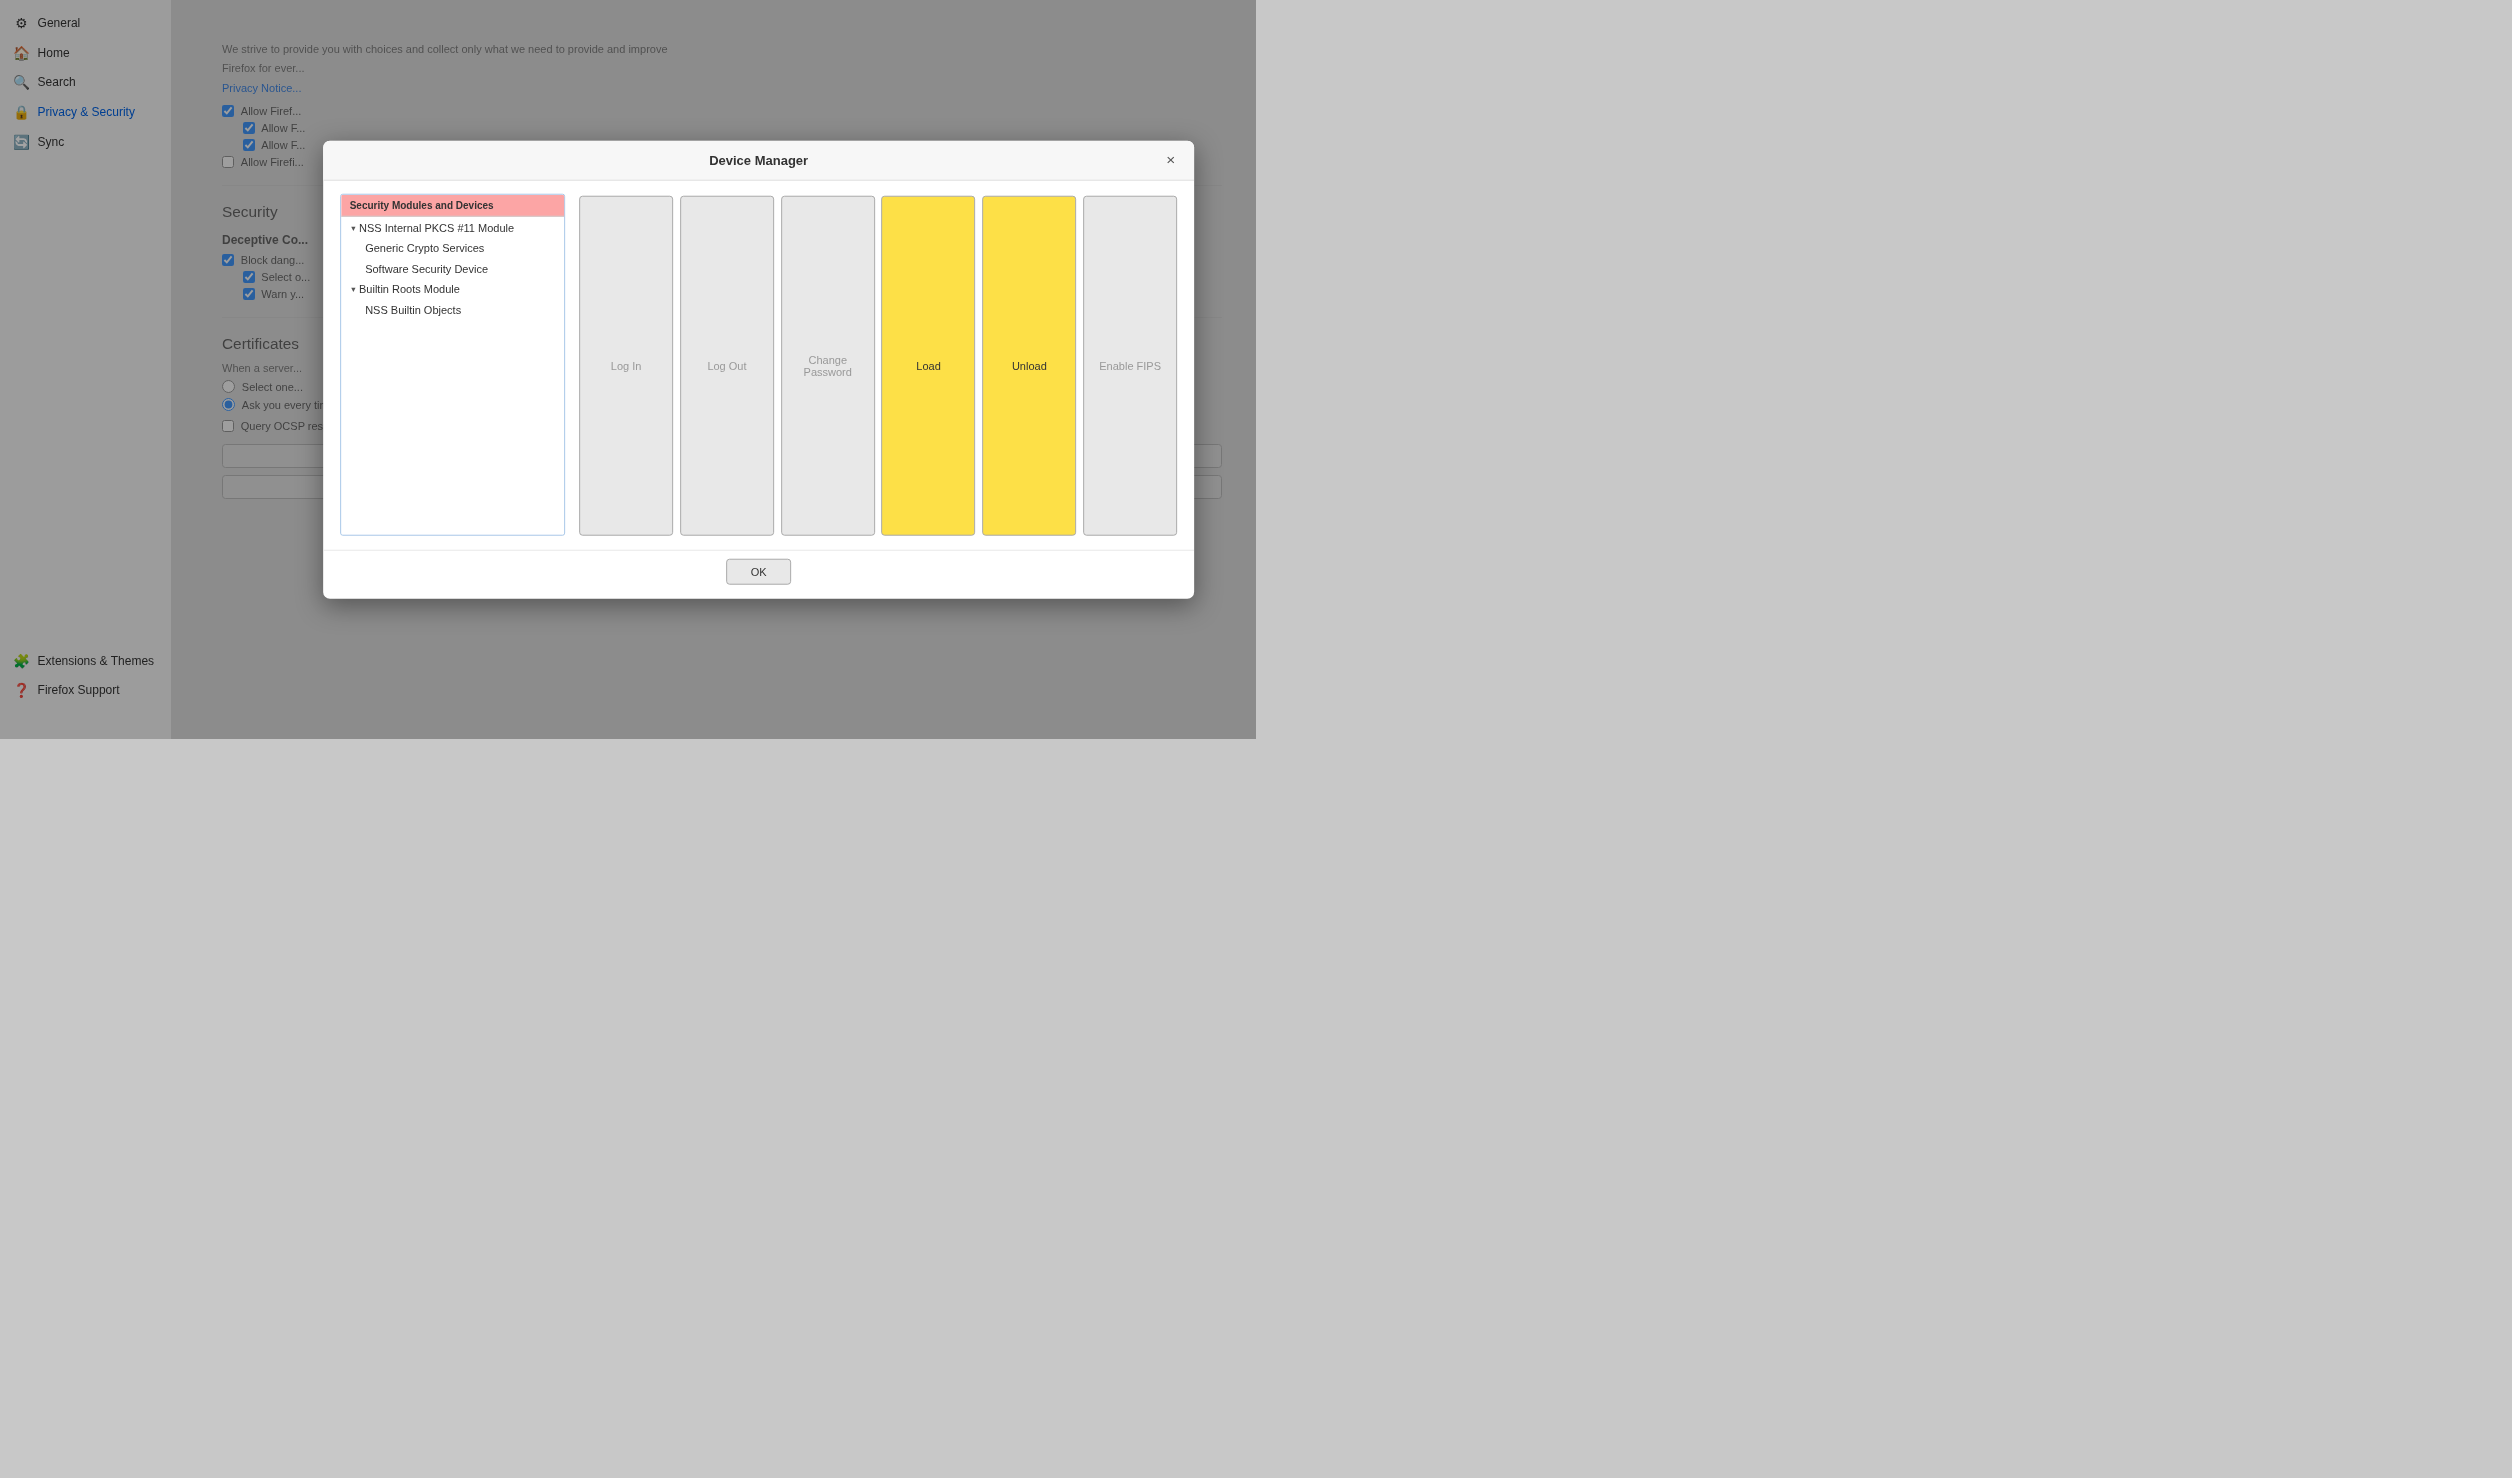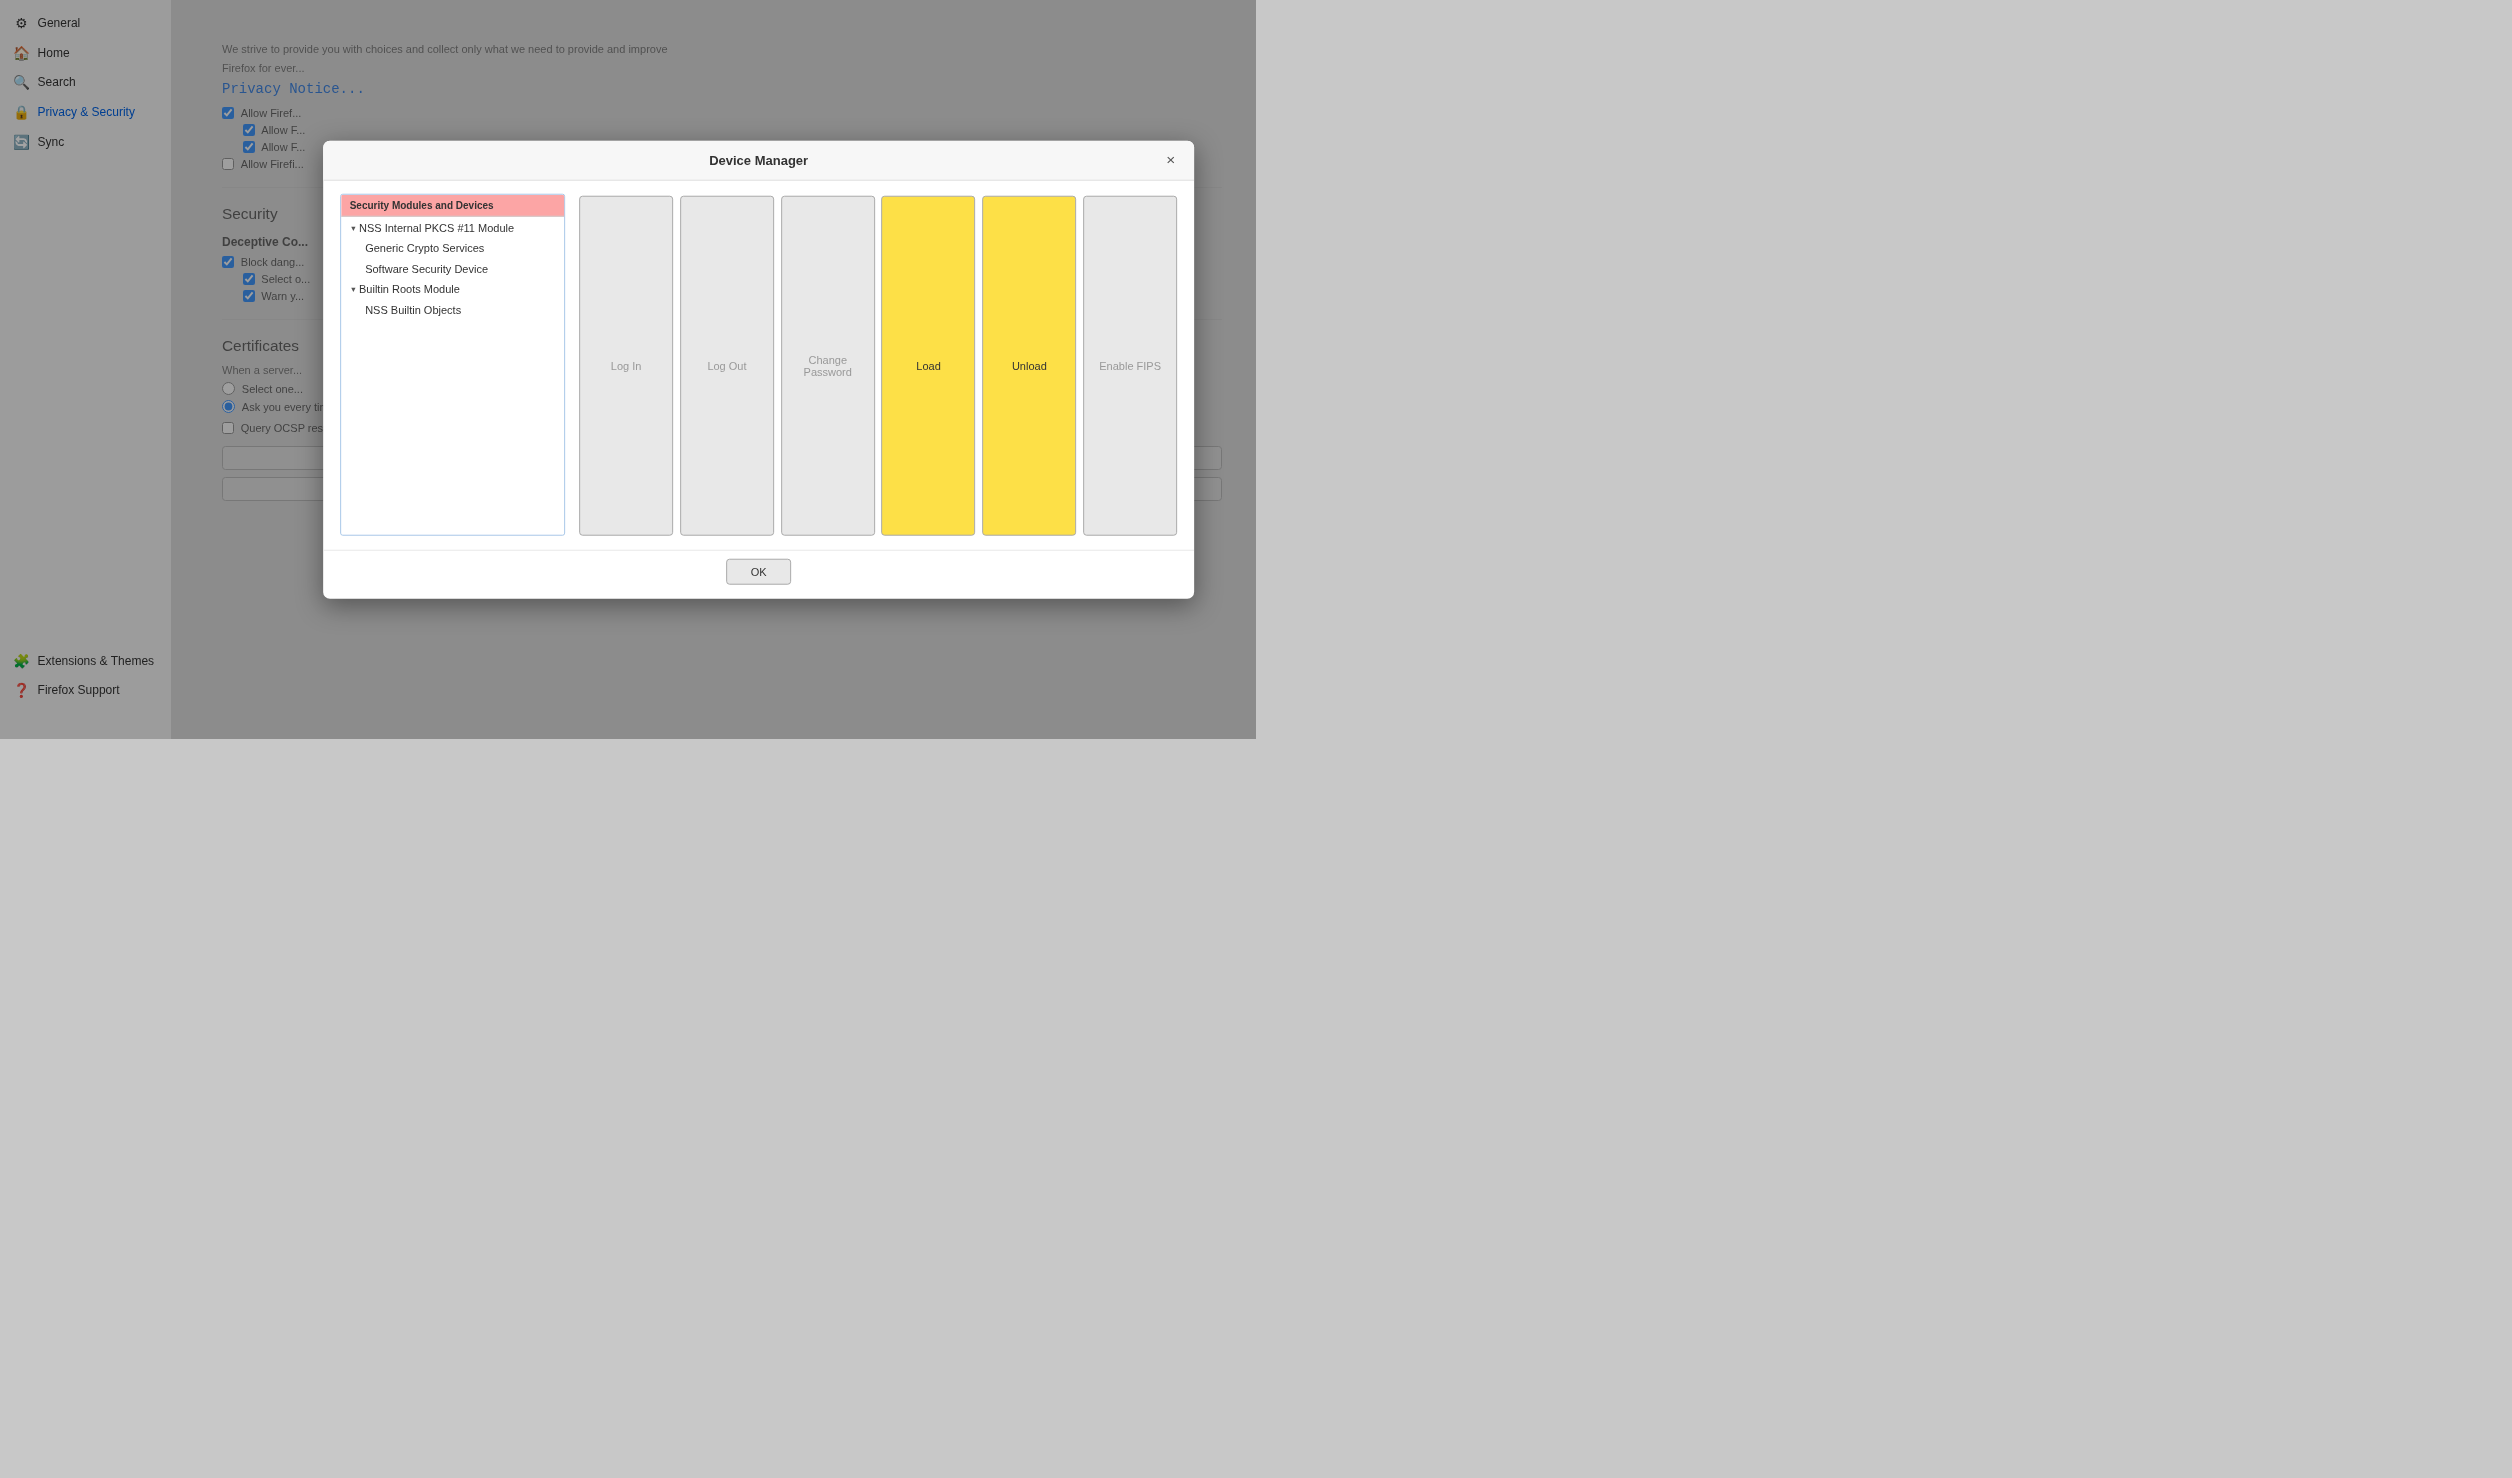--- a/index.html
+++ b/index.html
@@ -63,22 +63,21 @@
       color: #333;
       margin-bottom: 8.5px;
     }
     .section-text {
       font-size: 11px;
       color: #555;
       margin-bottom: 6.8px;
     }
     .privacy-notice-link {
       color: #0060df;
-      font-size: 14px;
-      font-family: Liberation Mono, monospace;
+      font-size: 11px;
     }
     .checkbox-row {
       display: flex;
       align-items: center;
       gap: 6.8px;
       margin: 5.1px 0;
       font-size: 11px;
       color: #333;
     }
     .checkbox-row input[type=checkbox] {

